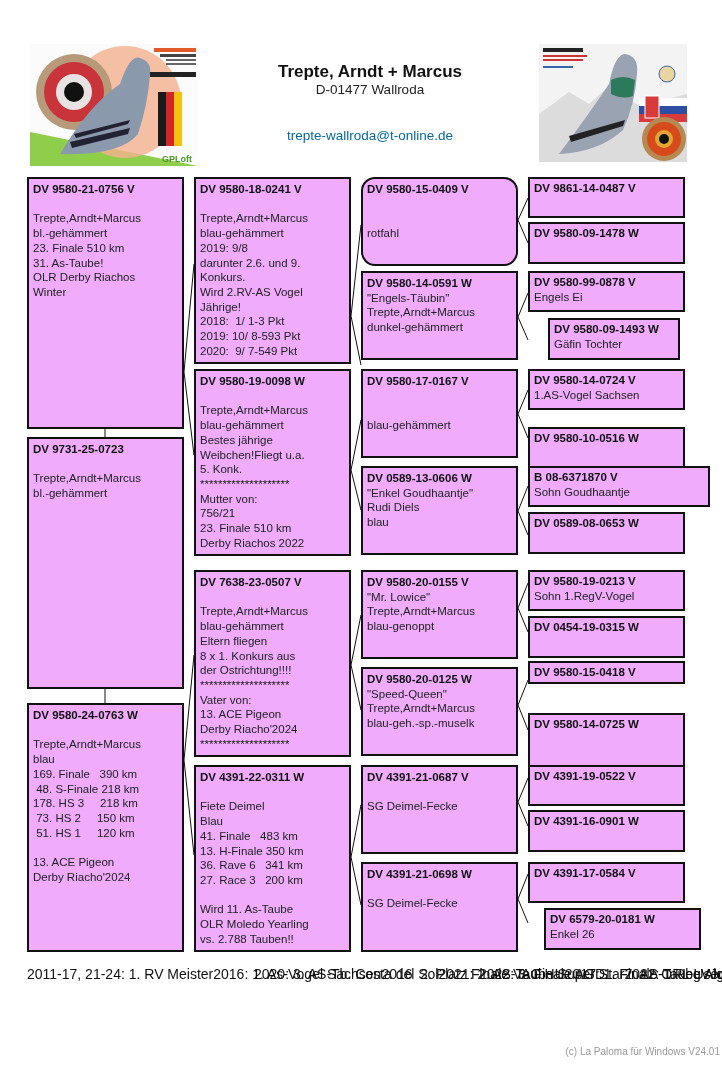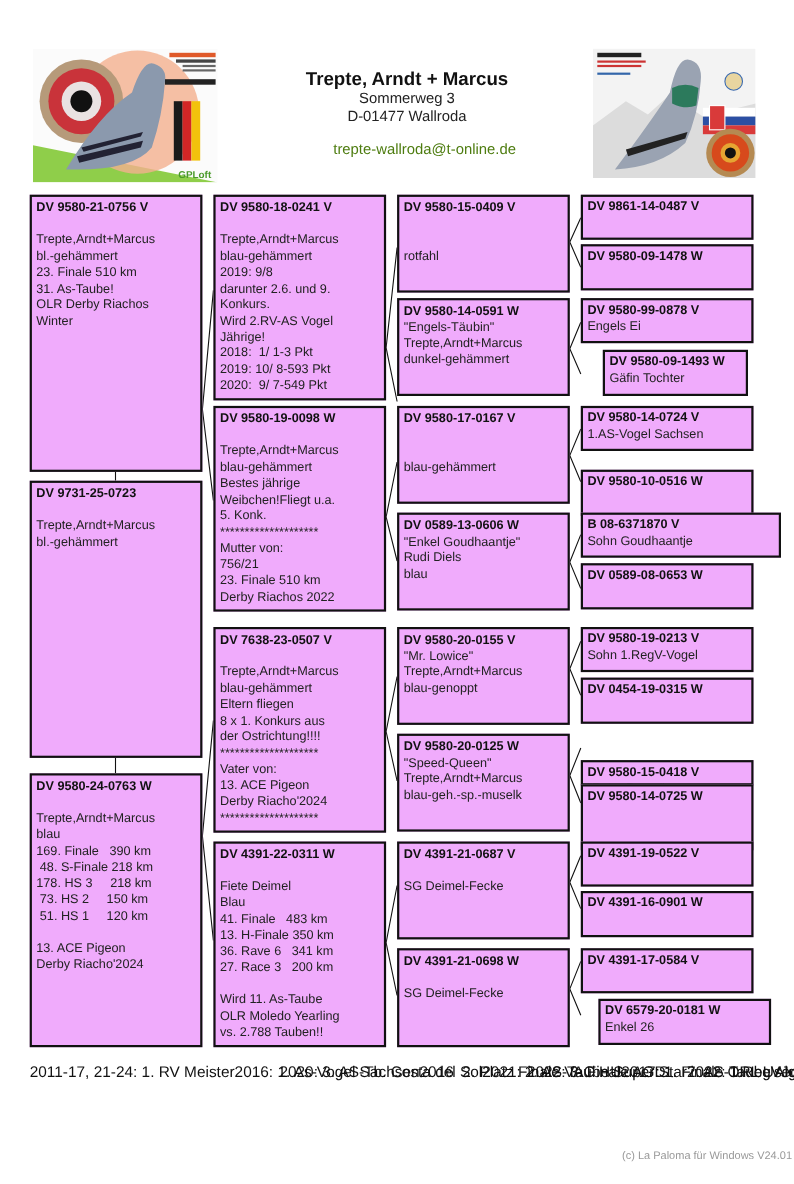--- a/index.html
+++ b/index.html
@@ -4,21 +4,21 @@
 <style>
   html,body{margin:0;padding:0;background:#fff;}
   body{width:722px;height:1076px;position:relative;overflow:hidden;font-family:"Liberation Sans",sans-serif;color:#111;}
   .abs{position:absolute;}
   .box{position:absolute;box-sizing:border-box;border:2px solid #111;background:#f0abfc;padding:3px 4px;font-size:11.5px;line-height:14.7px;color:#222;overflow:hidden;}
   .box .ring{font-weight:bold;font-size:11.5px;color:#111;display:block;margin-bottom:0;}
   .box .line{display:block;white-space:pre;}
   .box.g1 .line{white-space:pre;}
   .hdr-title{left:200px;top:62px;width:340px;text-align:center;font-weight:bold;font-size:17px;color:#111;}
   .hdr-addr{left:200px;top:82px;width:340px;text-align:center;font-size:13.5px;line-height:16px;color:#222;}
-  .hdr-mail{left:216px;top:128px;width:340px;text-align:center;font-size:13.5px;color:#4d7c0f;}
+  .hdr-mail{left:200px;top:128px;width:340px;text-align:center;font-size:13.5px;color:#0369a1;}
   .footer{top:966px;font-size:14px;line-height:16.8px;color:#111;white-space:pre;}
   .copyright{right:2px;top:1046px;font-size:10px;color:#999;}
   svg.connectors{position:absolute;left:0;top:0;}
   .photo{position:absolute;overflow:hidden;}
 </style>
 </head>
 <body>
 
 <div class="photo" style="left:30px;top:44px;width:168px;height:122px;">
   <svg width="168" height="122" viewBox="0 0 168 122">
@@ -62,21 +62,20 @@
     <rect x="4" y="4" width="40" height="4" fill="#222"></rect>
     <rect x="4" y="11" width="44" height="2" fill="#c33"></rect>
     <rect x="4" y="15" width="40" height="2" fill="#c33"></rect>
     <rect x="4" y="22" width="30" height="2" fill="#36a"></rect>
     <circle cx="128" cy="30" r="8" fill="#e8d5a0" stroke="#3a6ab0"></circle>
   </svg>
 </div>
 
 <div class="abs hdr-title">Trepte, Arndt + Marcus</div>
 <div class="abs hdr-addr">
-  <div>Sommerweg 3</div>
   <div>D-01477  Wallroda</div>
 </div>
 <div class="abs hdr-mail">trepte-wallroda@t-online.de</div>
 
 <svg class="connectors" width="722" height="1076">
   <g stroke="#111" stroke-width="1" fill="none">
 
     <line x1="105" y1="428" x2="105" y2="437"></line>
     <line x1="105" y1="688" x2="105" y2="703"></line>
 
@@ -194,21 +193,21 @@
       <span class="line">13. H-Finale 350 km</span>
       <span class="line">36. Rave 6   341 km</span>
       <span class="line">27. Race 3   200 km</span>
       <span class="line">&nbsp;</span>
       <span class="line">Wird 11. As-Taube</span>
       <span class="line">OLR Moledo Yearling</span>
       <span class="line">vs. 2.788 Tauben!!</span>
     </div>
 </div>
 
-<div class="box" style="left:361px;top:177px;width:157px;height:89px;">
+<div class="box" style="left:361px;top:177px;width:157px;height:89px;border-radius:14px;">
   <span class="ring">DV 9580-15-0409 V</span>
   <div class="lines">
       <span class="line">&nbsp;</span>
       <span class="line">&nbsp;</span>
       <span class="line">rotfahl</span>
     </div>
 </div>
 <div class="box" style="left:361px;top:271px;width:157px;height:89px;">
   <span class="ring">DV 9580-14-0591 W</span>
   <div class="lines">
@@ -308,21 +307,21 @@
     <div class="box" style="left: 528px; top: 570px; width: 157px; height: 41px; padding-top: 2px;">
       <span class="ring">DV 9580-19-0213 V</span>
       <div class="lines">
         <span class="line">Sohn 1.RegV-Vogel</span>
       </div>
     </div>
     <div class="box" style="left: 528px; top: 616px; width: 157px; height: 42px; padding-top: 2px;">
       <span class="ring">DV 0454-19-0315 W</span>
       <div class="lines"></div>
     </div>
-    <div class="box" style="left: 528px; top: 691px; width: 157px; height: 23px; padding-top: 2px;">
+    <div class="box" style="left: 528px; top: 661px; width: 157px; height: 23px; padding-top: 2px;">
       <span class="ring">DV 9580-15-0418 V</span>
       <div class="lines">
         <span class="line">"Roter Baron"</span>
       </div>
     </div>
     <div class="box" style="left: 528px; top: 713px; width: 157px; height: 60px; padding-top: 2px;">
       <span class="ring">DV 9580-14-0725 W</span>
       <div class="lines"></div>
     </div>
     <div class="box" style="left: 528px; top: 765px; width: 157px; height: 41px; padding-top: 2px;">

